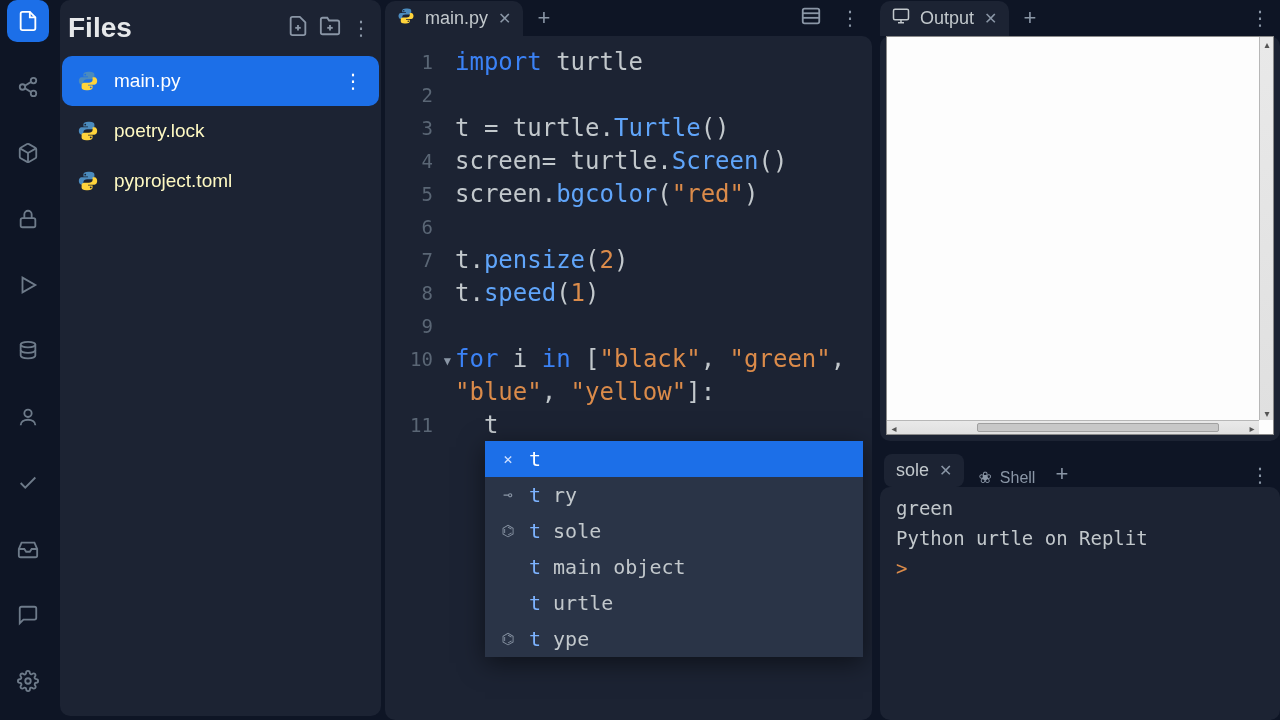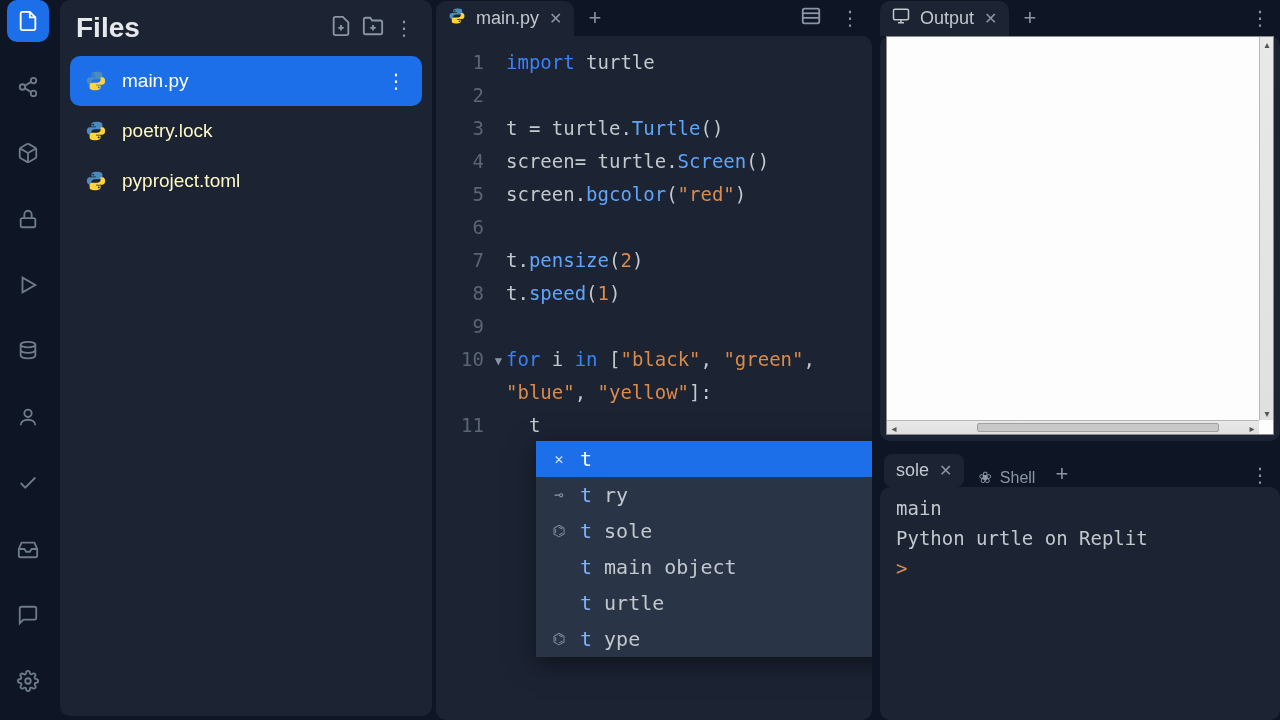--- a/index.html
+++ b/index.html
@@ -29,25 +29,25 @@
   justify-content: center;
   border-radius: 10px;
   cursor: pointer;
   color: #6e7b8a;
 }
 .icon-bar .ic.active {
   background: #1c6fe8;
   color: #fff;
 }
 .files-panel {
-  width: 372px;
+  width: 321px;
   background: #1c2333;
   border-radius: 10px;
   margin: 0 4px 4px 4px;
-  padding: 10px 10px;
+  padding: 10px 2px;
   display: flex;
   flex-direction: column;
 }
 .files-header {
   display: flex;
   align-items: center;
   justify-content: space-between;
   padding: 2px 6px 12px 6px;
 }
 .files-title {
@@ -143,21 +143,21 @@
   text-align: right;
   color: #5a6675;
   font-size: 19px;
   line-height: 33px;
 }
 .gutter div { padding-right: 10px; position:relative;}
 .fold-caret { position:absolute; right:-8px; top:2px; color:#8a96a6; font-size:12px;}
 .code {
   position: absolute;
   left: 70px; top: 10px; right: 10px;
-  font-size: 19px;
+  font-size: 24px;
   line-height: 33px;
   white-space: pre;
   color: #c2c8cc;
 }
 .kw { color: #3b82f6; }
 .str { color: #db8b4a; }
 .fn { color: #60a5fa; }
 .num { color: #db8b4a; }
 .autocomplete {
   position: absolute;
@@ -464,18 +464,18 @@
     <div style="display:flex;align-items:center;gap:8px;color:#8a96a6;padding:0 6px">
       <span>❀</span>
       <span>Shell</span>
     </div>
     <span class="tab-add">+</span>
     <div class="tabs-spacer"></div>
     <span class="three-dots three-dots-v" style="padding-right:8px"></span>
   </div>
   <div class="console-panel">
     <div class="console-body">
-      <div>main</div>
+      <div>green</div>
       <div>Python urtle on Replit</div>
       <div><span class="prompt">&gt;</span></div>
     </div>
   </div>
 </div>
 
 </body></html>

